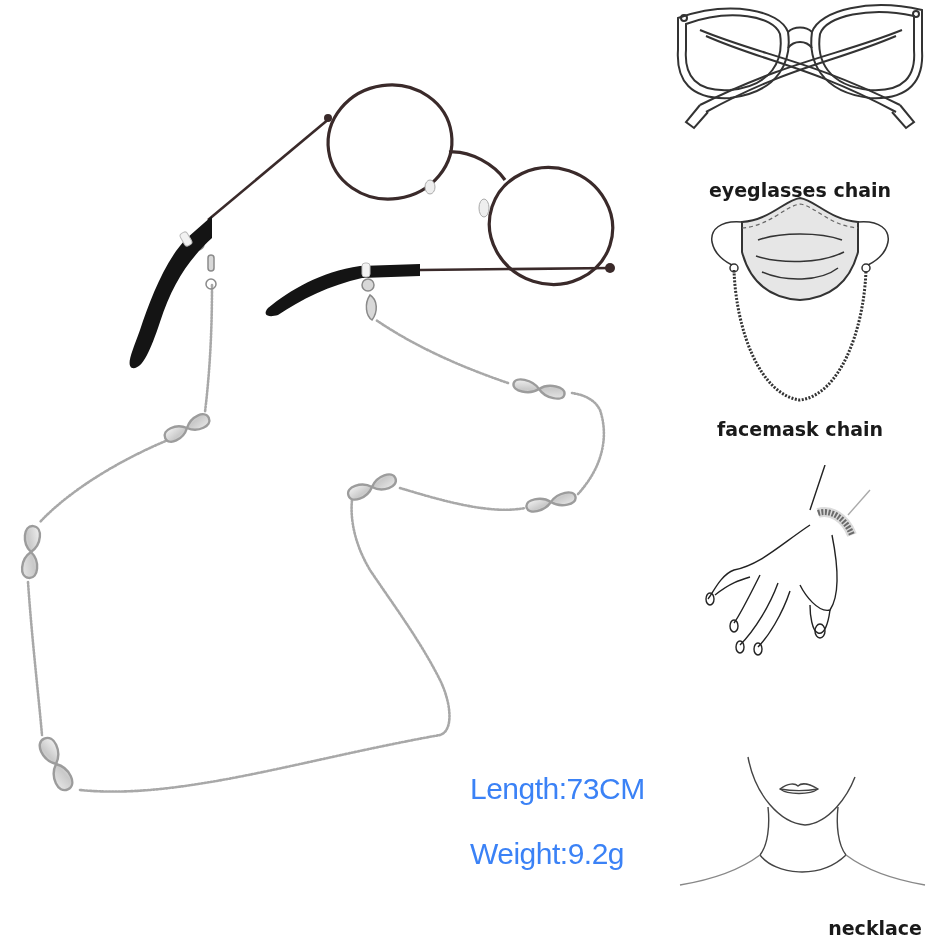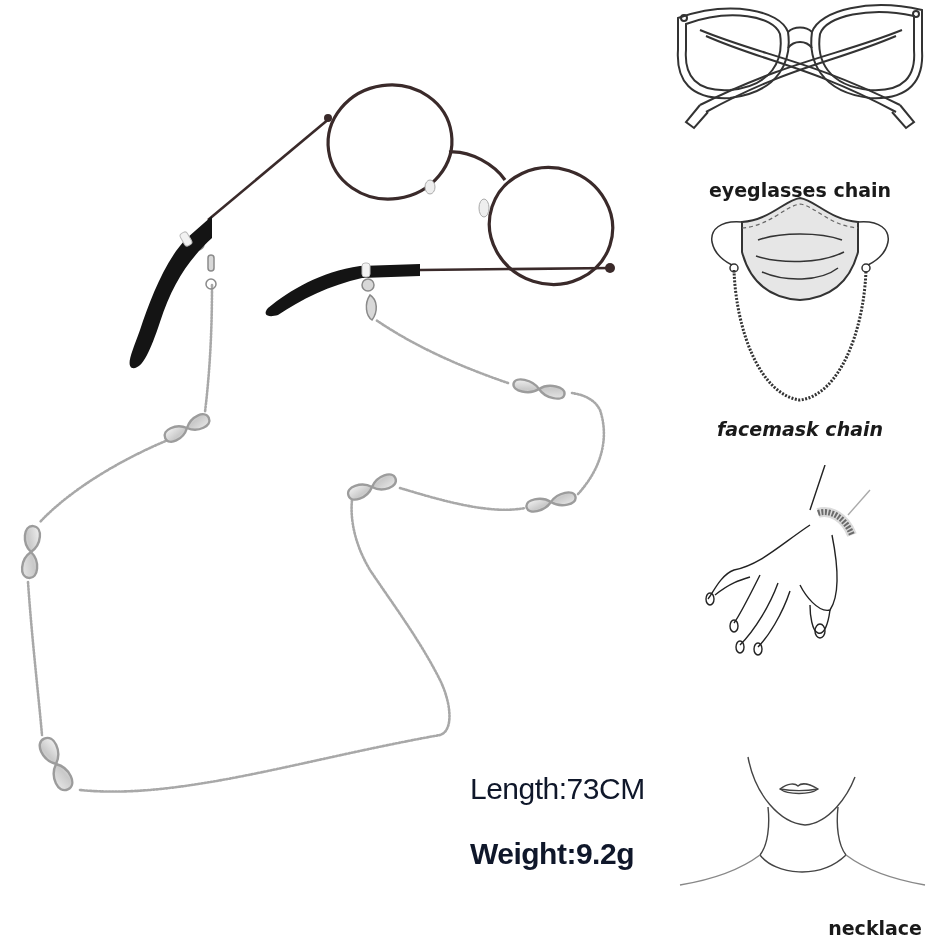--- a/index.html
+++ b/index.html
@@ -2,25 +2,25 @@
 <html><head>
   <meta charset="utf-8">
   <style>
     html, body { margin: 0; padding: 0; background: #ffffff; }
     .canvas {
       position: relative; width: 939px; height: 939px; overflow: hidden;
       background: #ffffff; font-family: "DejaVu Sans", sans-serif;
     }
     .product-art { position: absolute; left: 0; top: 0; width: 939px; height: 939px; }
     .spec {
-      position: absolute; left: 470px; color: #0f172a;
+      position: absolute; left: 470px; color: #3b82f6;
       font-family: "Liberation Sans", sans-serif; font-size: 30px; letter-spacing: -0.5px;
     }
     .spec-length { top: 772px; }
-    .spec-weight { top: 837px; font-weight: bold; }
+    .spec-weight { top: 837px; }
     .use-panel { position: absolute; left: 670px; width: 260px; }
     .use-illus { position: absolute; left: 0; }
     .use-label {
       position: absolute; left: 0; width: 260px; text-align: center;
       font-family: "DejaVu Sans", sans-serif; font-weight: bold; font-size: 19px; color: #1a1a1a;
     }
   </style>
 </head>
 <body>
 
@@ -165,21 +165,21 @@
         <path d="M92 82 C 115 92, 150 92, 168 78"></path>
 
         <path d="M72 32 C 50 30, 40 40, 42 52 C 44 62, 52 70, 62 75"></path>
         <path d="M188 32 C 210 30, 220 40, 218 52 C 216 62, 208 70, 198 75"></path>
       </g>
 
       <path d="M64 80 C 66 140, 90 205, 130 210 C 170 205, 194 140, 196 80" fill="none" stroke="#333" stroke-width="3" stroke-dasharray="2 1.5"></path>
       <circle cx="64" cy="78" r="4" fill="none" stroke="#333" stroke-width="1.5"></circle>
       <circle cx="196" cy="78" r="4" fill="none" stroke="#333" stroke-width="1.5"></circle>
     </svg>
-    <div class="use-label" style="top:228px;font-style:italic;">facemask chain</div>
+    <div class="use-label" style="top:228px;">facemask chain</div>
   </div>
 
   <div class="use-panel" style="top:465px; height:240px;">
     <svg class="use-illus" width="260" height="200" viewBox="0 0 260 200" style="top:0;">
       <g fill="none" stroke="#222" stroke-width="1.4">
         <path d="M155 0 L 140 45"></path>
         <path d="M178 50 L 200 25" stroke="#aaa"></path>
         <path d="M140 60 C 110 80, 90 100, 64 105 C 50 110, 42 130, 38 134"></path>
         <path d="M45 130 C 60 118, 70 115, 80 112"></path>
         <path d="M162 70 C 168 100, 170 130, 160 145 C 148 148, 135 130, 130 120"></path>

